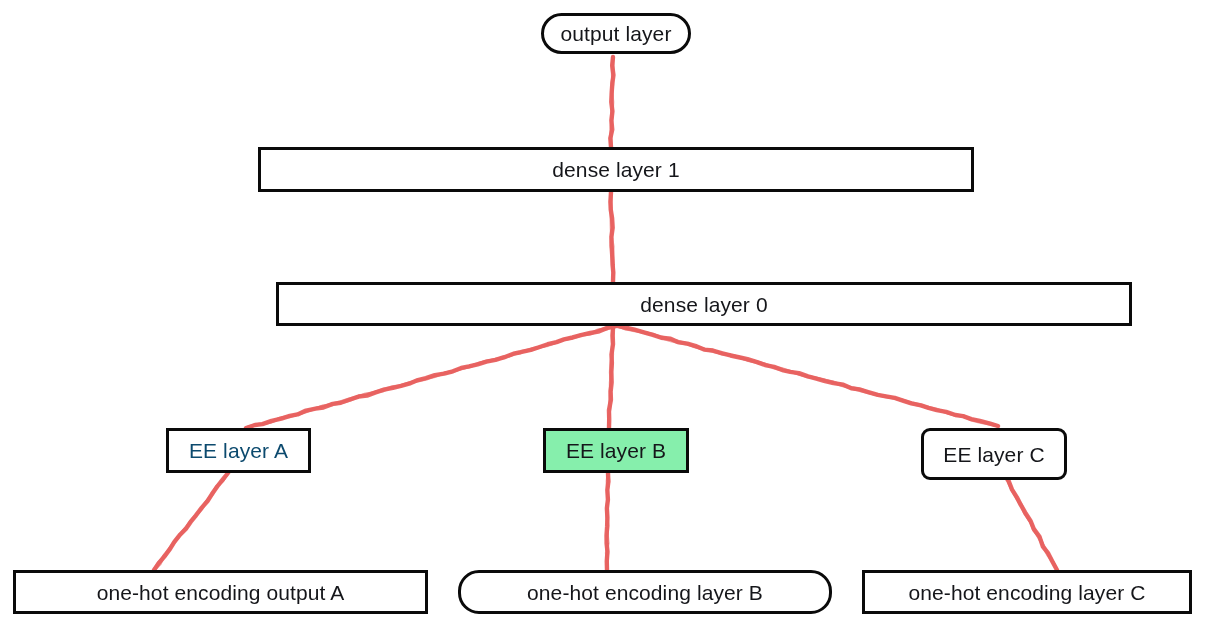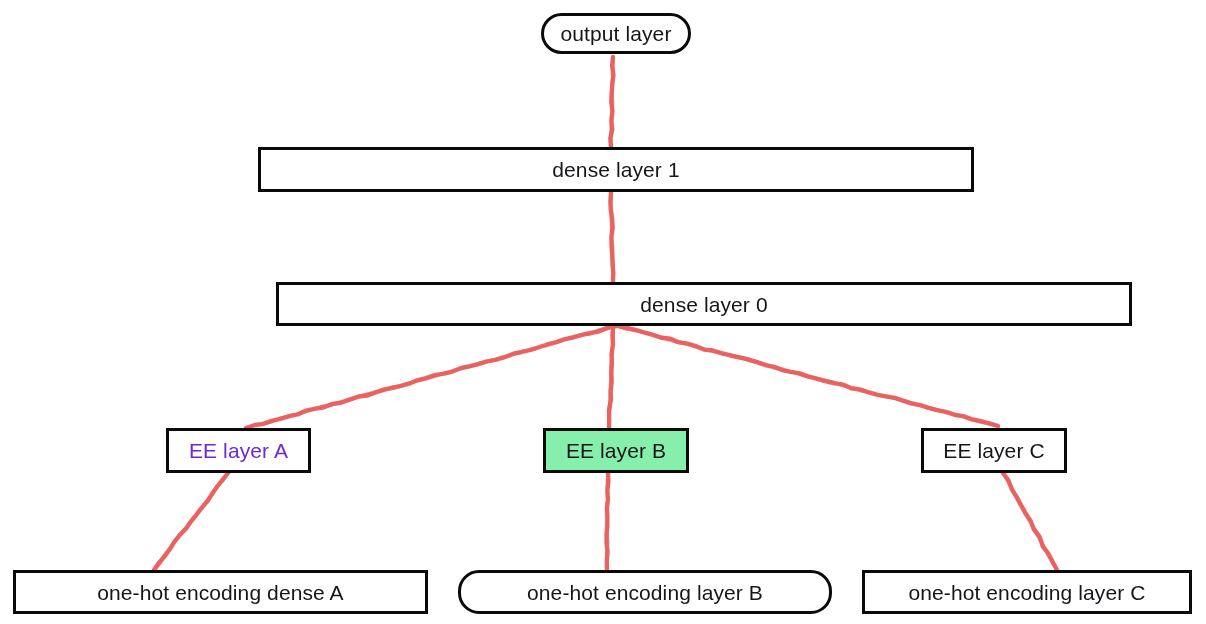--- a/index.html
+++ b/index.html
@@ -99,33 +99,33 @@
 
   <div class="node-box" style="left: 258px; top: 147px; width: 716px; height: 45px; border-color: rgb(10, 10, 10); background: rgb(255, 255, 255);">
     <span class="node-label" style="color: rgb(21, 22, 26);">dense layer 1</span>
   </div>
 
   <div class="node-box" style="left: 264px; top: 282px; width: 856px; height: 44px; border-color: rgb(10, 10, 10); background: rgb(255, 255, 255); margin-left: 12px;">
     <span class="node-label" style="color: rgb(21, 22, 26);">dense layer 0</span>
   </div>
 
   <div class="node-box" style="left: 166px; top: 428px; width: 145px; height: 45px; border-color: rgb(10, 10, 10); background: rgb(255, 255, 255);">
-    <span class="node-label" style="color: #6d28d9;">EE layer A</span>
+    <span class="node-label" style="color: #0c4a6e;">EE layer A</span>
   </div>
 
   <div class="node-box" style="left: 543px; top: 428px; width: 146px; height: 45px; border-color: rgb(10, 10, 10); background: #86efac;">
     <span class="node-label" style="color: rgb(21, 22, 26);">EE layer B</span>
   </div>
 
-  <div class="node-box" style="left: 921px; top: 428px; width: 146px; height: 45px; border-color: rgb(10, 10, 10); background: rgb(255, 255, 255);">
+  <div class="node-box" style="left: 921px; top: 428px; width: 146px; height: 52px; border-color: rgb(10, 10, 10); background: rgb(255, 255, 255); border-radius: 9px;">
     <span class="node-label" style="color: rgb(21, 22, 26);">EE layer C</span>
   </div>
 
   <div class="node-box" style="left: 13px; top: 570px; width: 415px; height: 44px; border-color: rgb(10, 10, 10); background: rgb(255, 255, 255);">
-    <span class="node-label" style="color: rgb(21, 22, 26);">one-hot encoding dense A</span>
+    <span class="node-label" style="color: rgb(21, 22, 26);">one-hot encoding output A</span>
   </div>
 
   <div class="node-box" style="left: 458px; top: 570px; width: 374px; height: 44px; border-color: rgb(10, 10, 10); background: rgb(255, 255, 255); border-radius: 21px;">
     <span class="node-label" style="color: rgb(21, 22, 26);">one-hot encoding layer B</span>
   </div>
 
   <div class="node-box" style="left: 862px; top: 570px; width: 330px; height: 44px; border-color: rgb(10, 10, 10); background: rgb(255, 255, 255);">
     <span class="node-label" style="color: rgb(21, 22, 26); text-align: right;">one-hot encoding layer C</span>
   </div>
 

